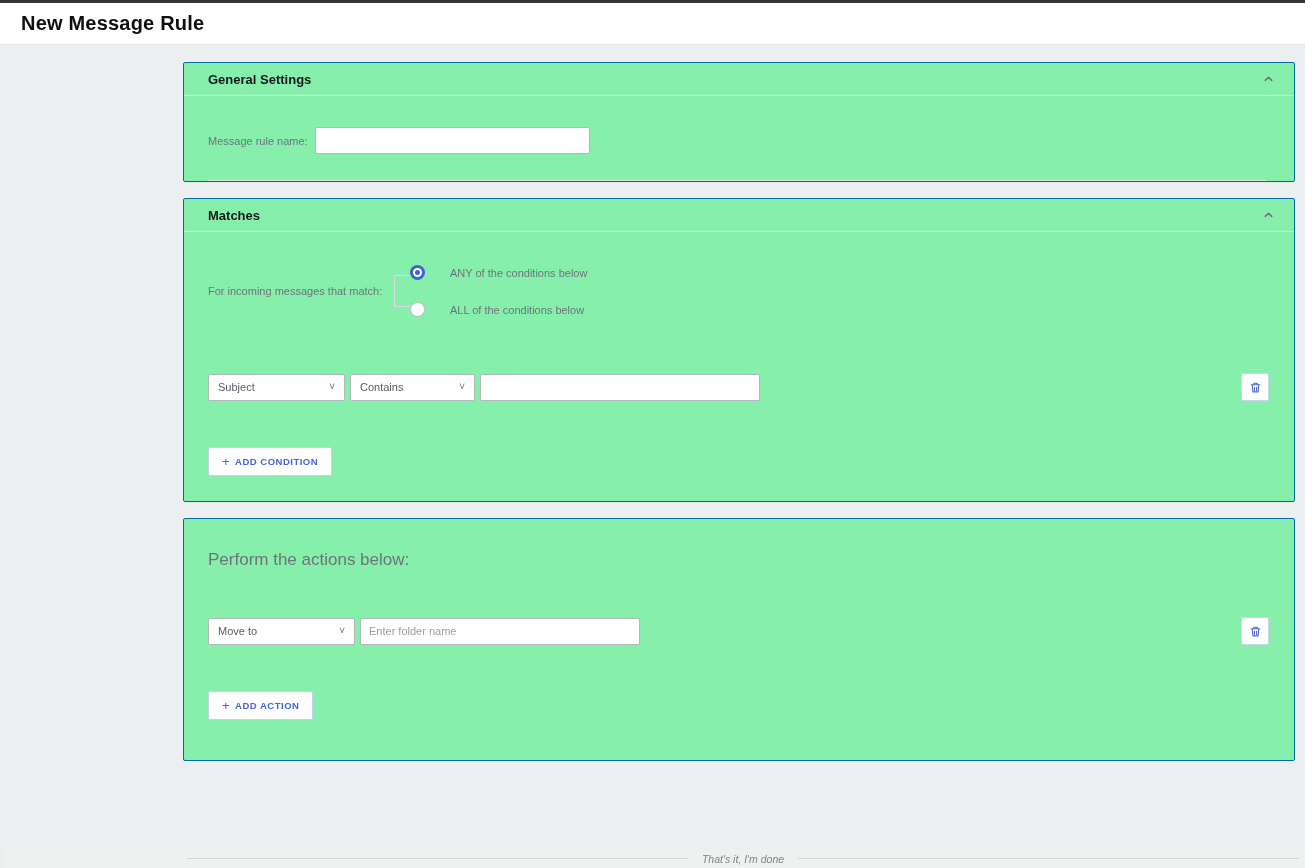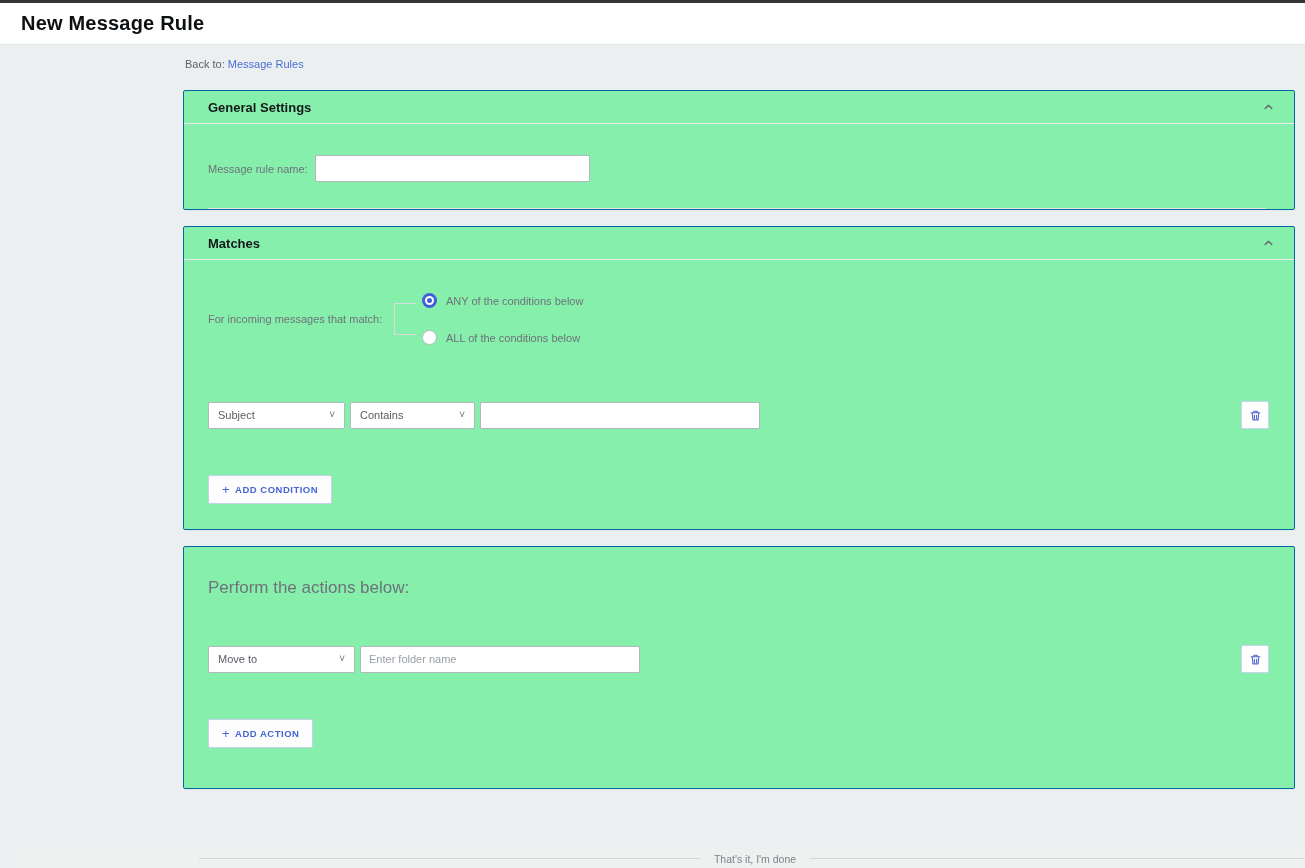--- a/index.html
+++ b/index.html
@@ -61,21 +61,21 @@
   .checkbox-row .field-label { margin-left:10px; }
 
   
   .match-row { display:flex; margin:31px 0 0 24px; height:56px; }
   .match-row .field-label { align-self:center; width:186px; }
   .radio-group { position:relative; width:300px; height:56px; }
   .bracket {
     position:absolute; left:0; top:12px; bottom:12px; width:22px;
     border:1px solid #d9dcdc; border-right:none;
   }
-  .radio-row { position:absolute; left:28px; display:flex; align-items:center; gap:9px; cursor:pointer; }
+  .radio-row { position:absolute; left:16px; display:flex; align-items:center; gap:25px; cursor:pointer; }
   .radio-row.first { top:2px; }
   .radio-row.second { bottom:2px; }
   .radio-outer {
     width:15px; height:15px; border-radius:50%; background:#4160d8;
     display:flex; align-items:center; justify-content:center; flex:0 0 auto;
   }
   .radio-mid { width:9px; height:9px; border-radius:50%; background:#ffffff;
     display:flex; align-items:center; justify-content:center; }
   .radio-dot { width:5px; height:5px; border-radius:50%; background:#4160d8; }
   .radio-off {
@@ -109,45 +109,42 @@
     cursor:pointer;
   }
   .plus-glyph { font-size:13px; font-weight:400; line-height:9px; }
   .matches-body { padding-bottom:25px; }
   .perform-label { margin:31px 0 0 24px; font-size:17px; color:#6e737a; }
   .actions-body { padding-bottom:40px; }
   .actions-body .control-row { margin-top:47px; }
 
   
   .done-bar {
-    position:absolute; left:16px; right:0; bottom:0; height:19px;
+    position:absolute; left:4px; right:0; bottom:0; height:19px;
     background:#eff1f1;
+    font-style:italic;
   }
   .done-inner {
     margin-left:183px; width:1112px; height:100%;
     display:flex; align-items:center; gap:14px; cursor:pointer;
   }
   .done-line { flex:1; border-top:1px solid #d4d7d7; }
   .done-text { font-size:10.5px; color:#7d8287; white-space:nowrap; }
 </style>
 </head>
 <body>
 
 <div class="top-accent"></div>
 
 <div class="app-header">
   <div class="app-title">New Message Rule</div>
 </div>
 
 <div class="content">
 
-  <div class="backline">
-    <span>Back to:</span>
-    <a>Message Rules</a>
-  </div>
 
   <div class="card">
     <div class="card-header">
       <span>General Settings</span>
       <span class="collapse-icon">
         <svg width="11" height="11" viewBox="0 0 24 24" fill="none" stroke="#6b7075" stroke-width="3.2" stroke-linecap="round" stroke-linejoin="round">
             <path d="M5 15l7-7 7 7"></path>
           </svg>
       </span>
     </div>

